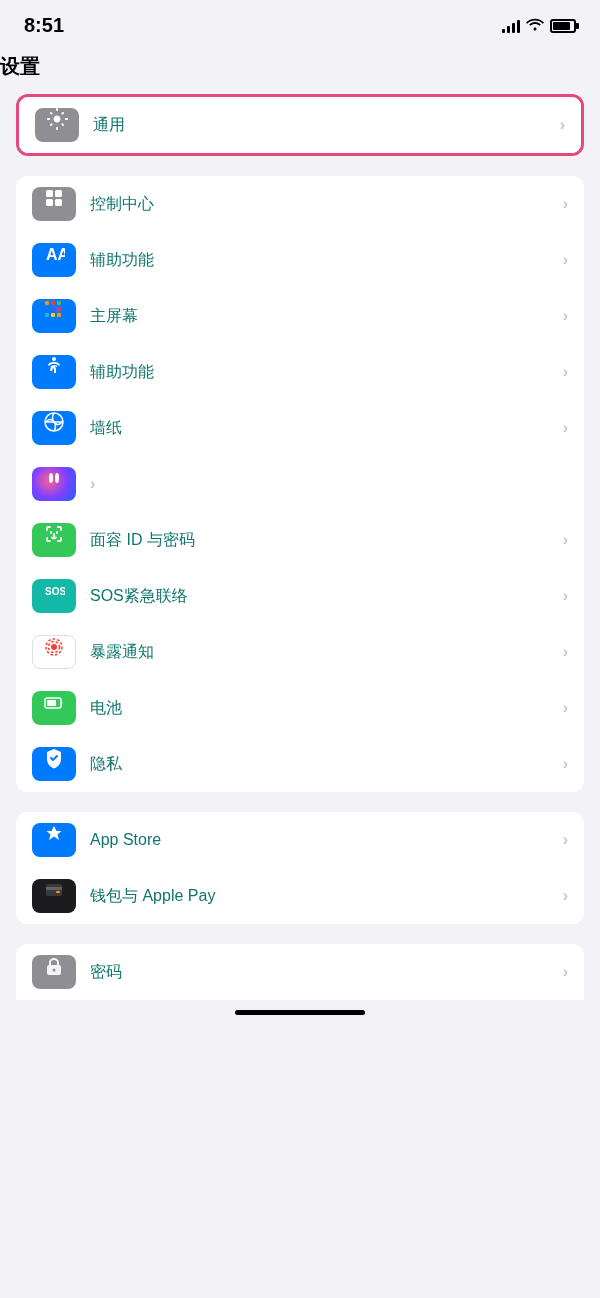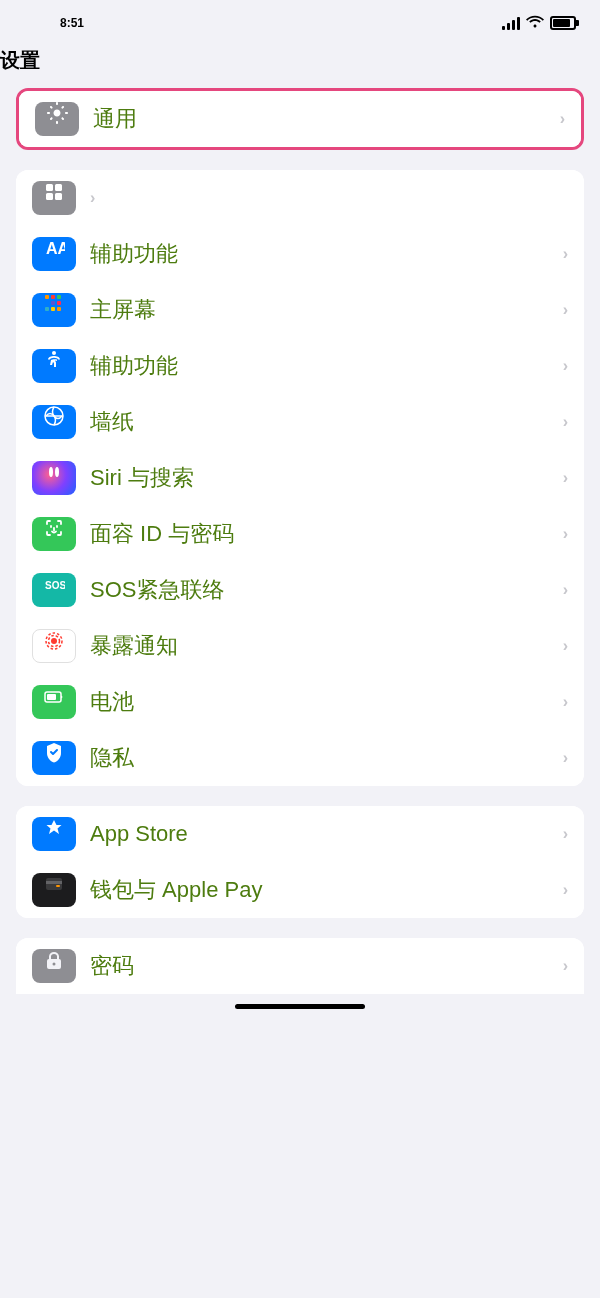--- a/index.html
+++ b/index.html
@@ -14,24 +14,23 @@
 
     
     .status-bar {
       display: flex;
       justify-content: space-between;
       align-items: center;
       padding: 14px 24px 8px;
       background: #f2f2f7;
     }
     .status-time {
-      font-size: 12px;
+      font-size: 20px;
       font-weight: 600;
       color: #000;
-      margin-left: 36px;
     }
     .status-icons {
       display: flex;
       align-items: center;
       gap: 6px;
     }
     .signal-bars {
       display: flex;
       align-items: flex-end;
       gap: 2px;
@@ -132,22 +131,22 @@
       display: flex;
       align-items: flex-start;
       justify-content: center;
       margin-right: 14px;
       flex-shrink: 0;
       font-size: 18px;
     }
 
     .item-label {
       flex: 1;
-      font-size: 22px;
-      color: #4d7c0f;
+      font-size: 16px;
+      color: #0f766e;
     }
 
     .chevron {
       color: #c7c7cc;
       font-size: 16px;
       font-weight: 600;
     }
 
     
     .icon-gray { background: #8e8e93; }
@@ -225,20 +224,21 @@
 
   <div class="settings-item">
     <div class="item-icon" style="background:#8e8e93;">
       <svg class="icon-svg" viewBox="0 0 22 22" fill="white">
         <rect x="3" y="3" width="7" height="7" rx="1.5"></rect>
         <rect x="12" y="3" width="7" height="7" rx="1.5"></rect>
         <rect x="3" y="12" width="7" height="7" rx="1.5"></rect>
         <rect x="12" y="12" width="7" height="7" rx="1.5"></rect>
       </svg>
     </div>
+    <span class="item-label">控制中心</span>
     <span class="chevron">›</span>
   </div>
 
   <div class="settings-item">
     <div class="item-icon" style="background:#007aff;">
       <svg class="icon-svg" viewBox="0 0 22 22" fill="white">
         <text x="3" y="17" font-size="16" font-weight="bold" font-family="sans-serif">AA</text>
       </svg>
     </div>
     <span class="item-label">辅助功能</span>
@@ -288,21 +288,20 @@
     <span class="chevron">›</span>
   </div>
 
   <div class="settings-item">
     <div class="item-icon" style="background:radial-gradient(circle at 40% 40%, #ff6090, #8040ff, #2060ff);">
       <svg class="icon-svg" viewBox="0 0 22 22" fill="white">
         <ellipse cx="8" cy="11" rx="2" ry="5"></ellipse>
         <ellipse cx="14" cy="11" rx="2" ry="5"></ellipse>
       </svg>
     </div>
-    <span class="item-label">Siri 与搜索</span>
     <span class="chevron">›</span>
   </div>
 
   <div class="settings-item">
     <div class="item-icon" style="background:#34c759;">
       <svg class="icon-svg" viewBox="0 0 22 22" fill="none" stroke="white" stroke-width="1.8" stroke-linecap="round">
         <path d="M4 7V5C4 4.45 4.45 4 5 4H7"></path>
         <path d="M15 4H17C17.55 4 18 4.45 18 5V7"></path>
         <path d="M18 15V17C18 17.55 17.55 18 17 18H15"></path>
         <path d="M7 18H5C4.45 18 4 17.55 4 17V15"></path>

